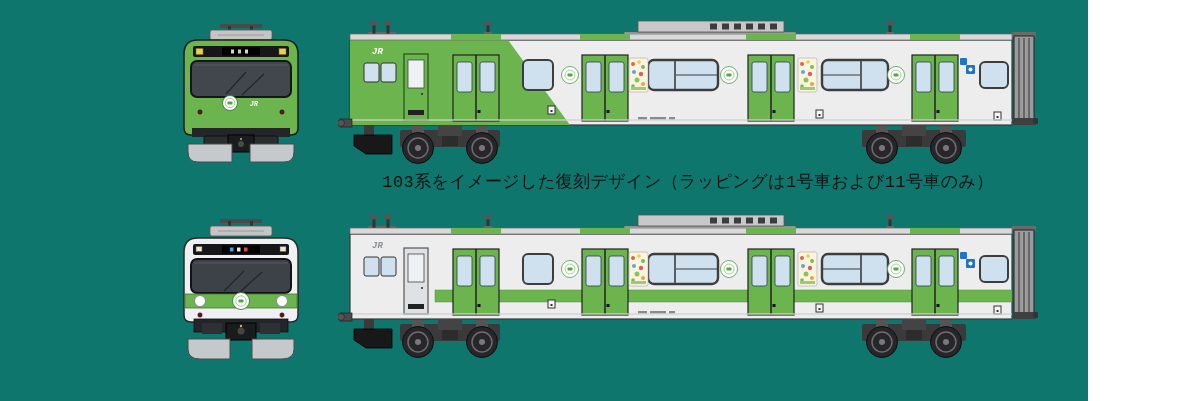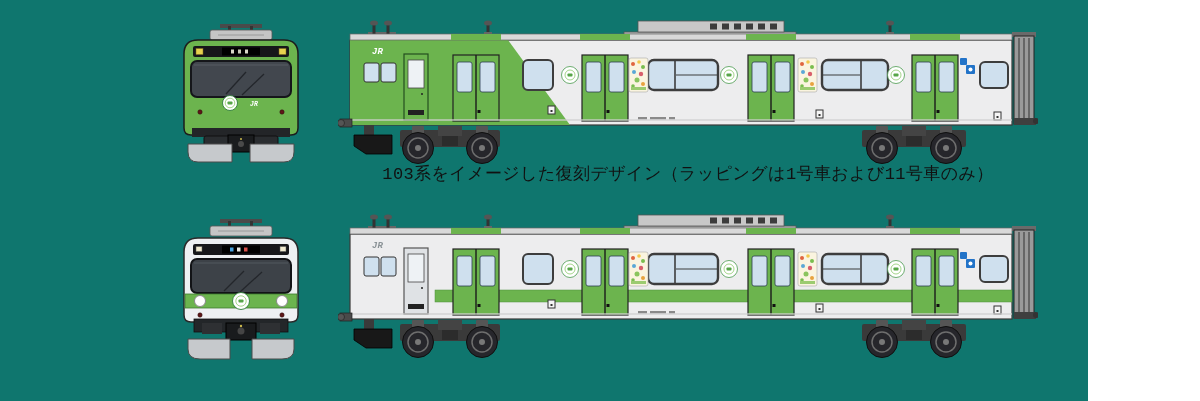--- a/index.html
+++ b/index.html
@@ -5,21 +5,21 @@
   html,body{margin:0;padding:0;background:#ffffff;}
   #canvas{position:relative;width:1088px;height:401px;background:#0f766e;overflow:hidden;
           font-family:Liberation Mono, monospace;}
   figure{margin:0;padding:0;position:absolute;}
   .pos-f1{left:180px;top:24px;width:122px;height:143px;}
   .pos-s1{left:338px;top:18px;width:700px;height:150px;}
   .pos-f2{left:180px;top:219px;width:122px;height:153px;}
   .pos-s2{left:338px;top:212px;width:700px;height:150px;}
   .caption{position:absolute;left:338px;width:700px;text-align:center;
            font-size:17px;color:#111111;letter-spacing:0.4px;white-space:nowrap;}
-  .pos-c1{top:162px;}
+  .pos-c1{top:170px;}
   .pos-c2{top:357px;}
   svg{display:block;width:100%;height:100%;}
 </style>
 </head>
 <body>
 
 <div id="canvas">
 
   <figure class="pos-f1">
     <svg viewBox="0 0 122 143">

